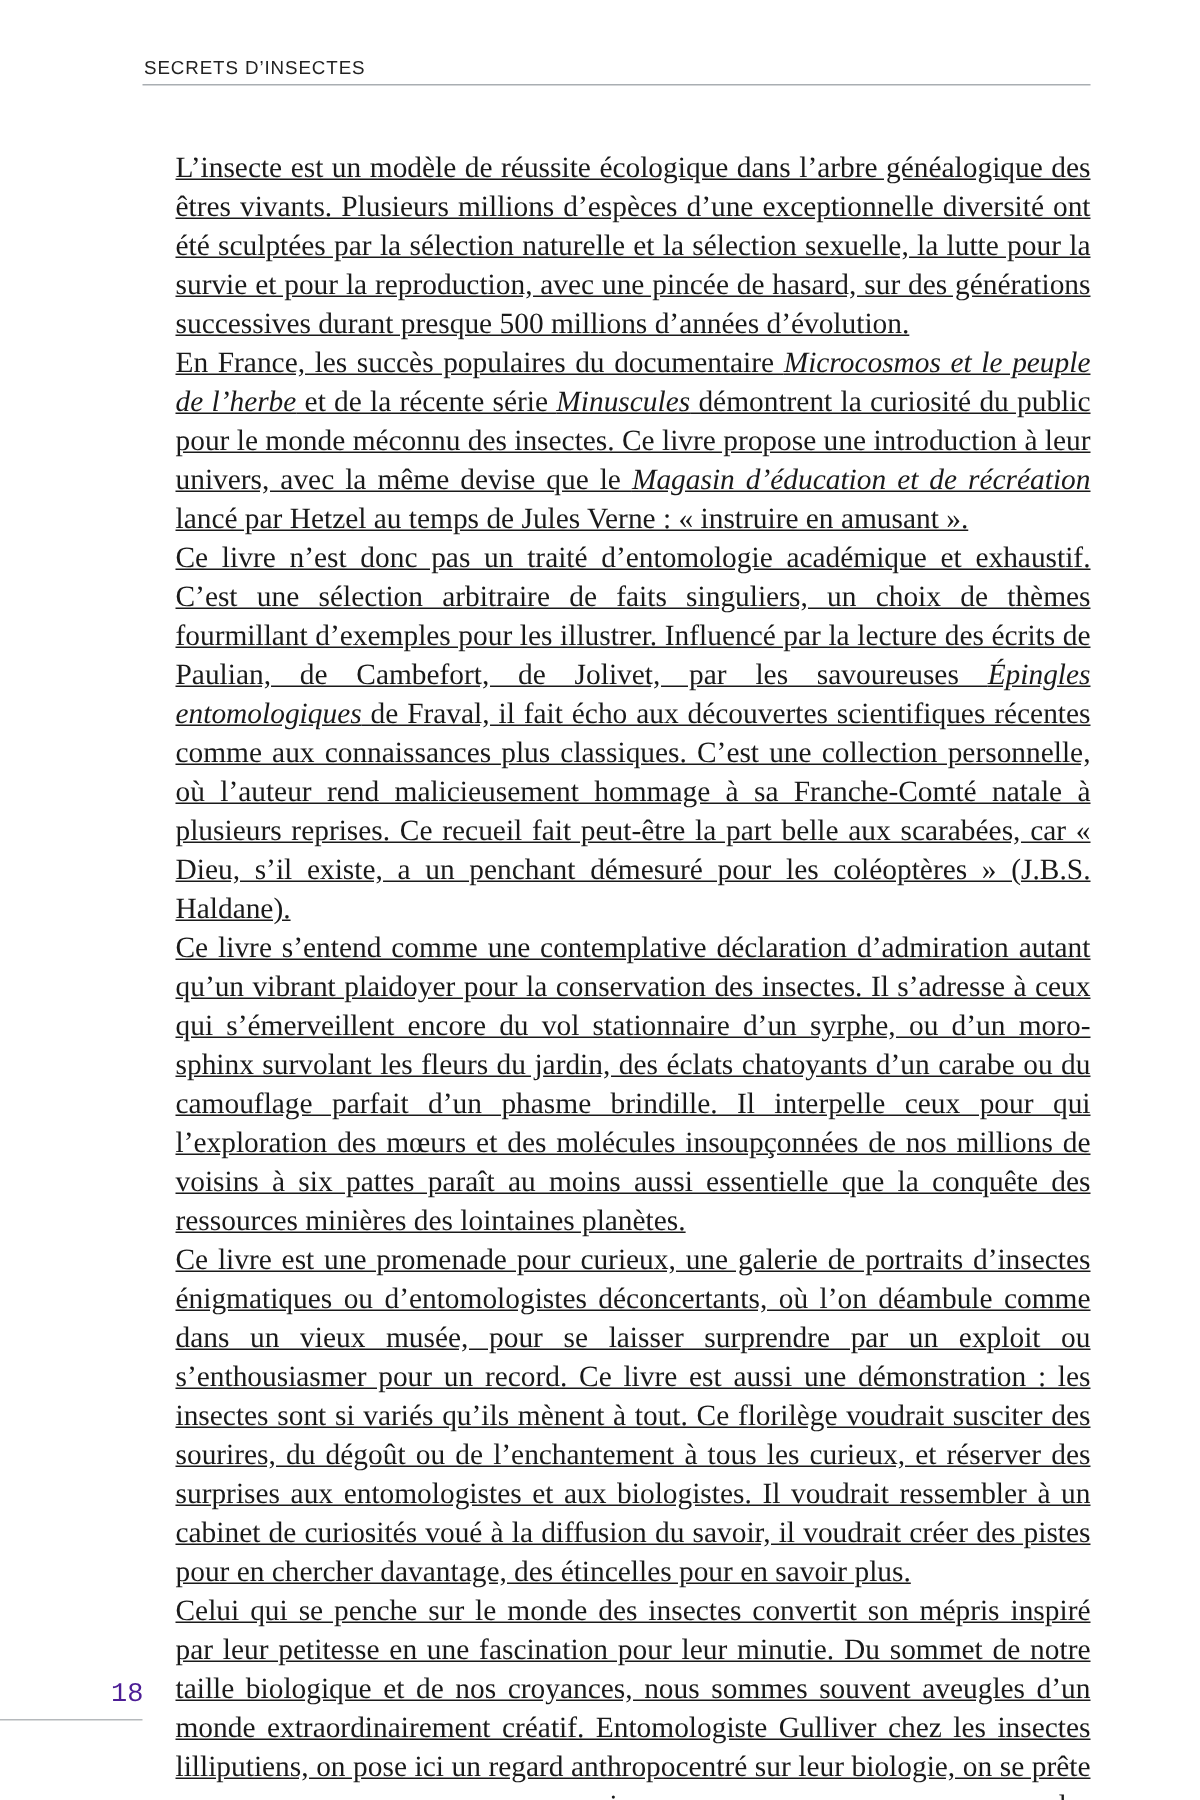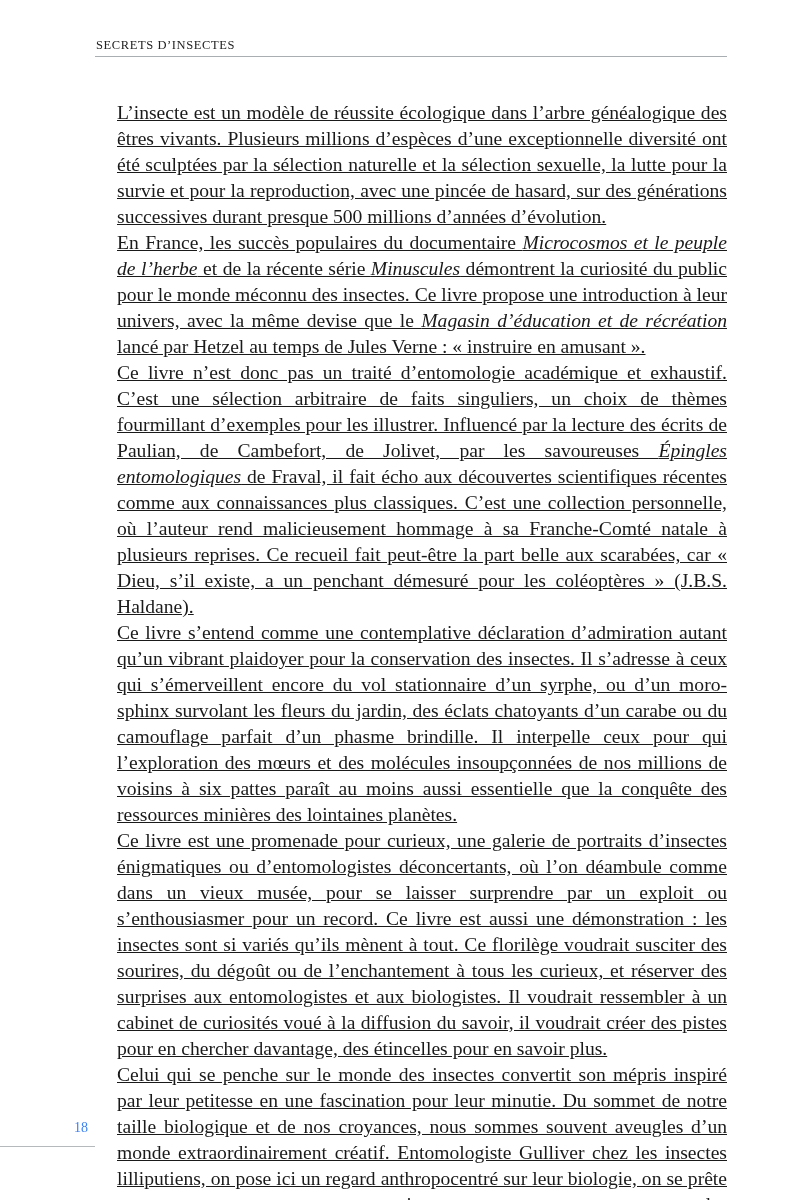--- a/index.html
+++ b/index.html
@@ -1,35 +1,35 @@
 <!DOCTYPE html>
 <html><head>
 <meta charset="utf-8">
 <style>
   html, body { margin: 0; padding: 0; background: #ffffff; }
   body { width: 800px; height: 1200px; position: relative; overflow: hidden; }
   .running-head {
     position: absolute; left: 96px; top: 38px;
-    font-family: Liberation Serif, serif; font-size: 12.5px; letter-spacing: 0.6px;
+    font-family: Liberation Sans, sans-serif; font-size: 12.5px; letter-spacing: 0.6px;
     color: #222; font-weight: normal;
   }
   .head-rule {
     position: absolute; left: 95px; top: 56px; width: 632px; height: 0;
     border-top: 1.5px solid #a9aeb2;
   }
   .body-text {
     position: absolute; left: 117px; top: 100px; width: 610px;
     font-family: "Liberation Serif", serif; font-size: 19.6px; line-height: 26px;
     color: #1a1a1a; text-align: justify; hyphens: none;
   }
   .body-text p { margin: 0; text-decoration: underline; }
   .body-text em { font-style: italic; }
   .folio {
     position: absolute; left: 74px; top: 1120px;
-    font-family: Liberation Serif, serif; font-size: 14px; color: #3b82f6;
+    font-family: Liberation Mono, monospace; font-size: 18px; color: #4c1d95;
   }
   .foot-rule {
     position: absolute; left: 0; top: 1146px; width: 95px; height: 0;
     border-top: 1.5px solid #b5b9bc;
   }
 </style>
 </head>
 <body>
 
 <div class="running-head">SECRETS D’INSECTES</div>

